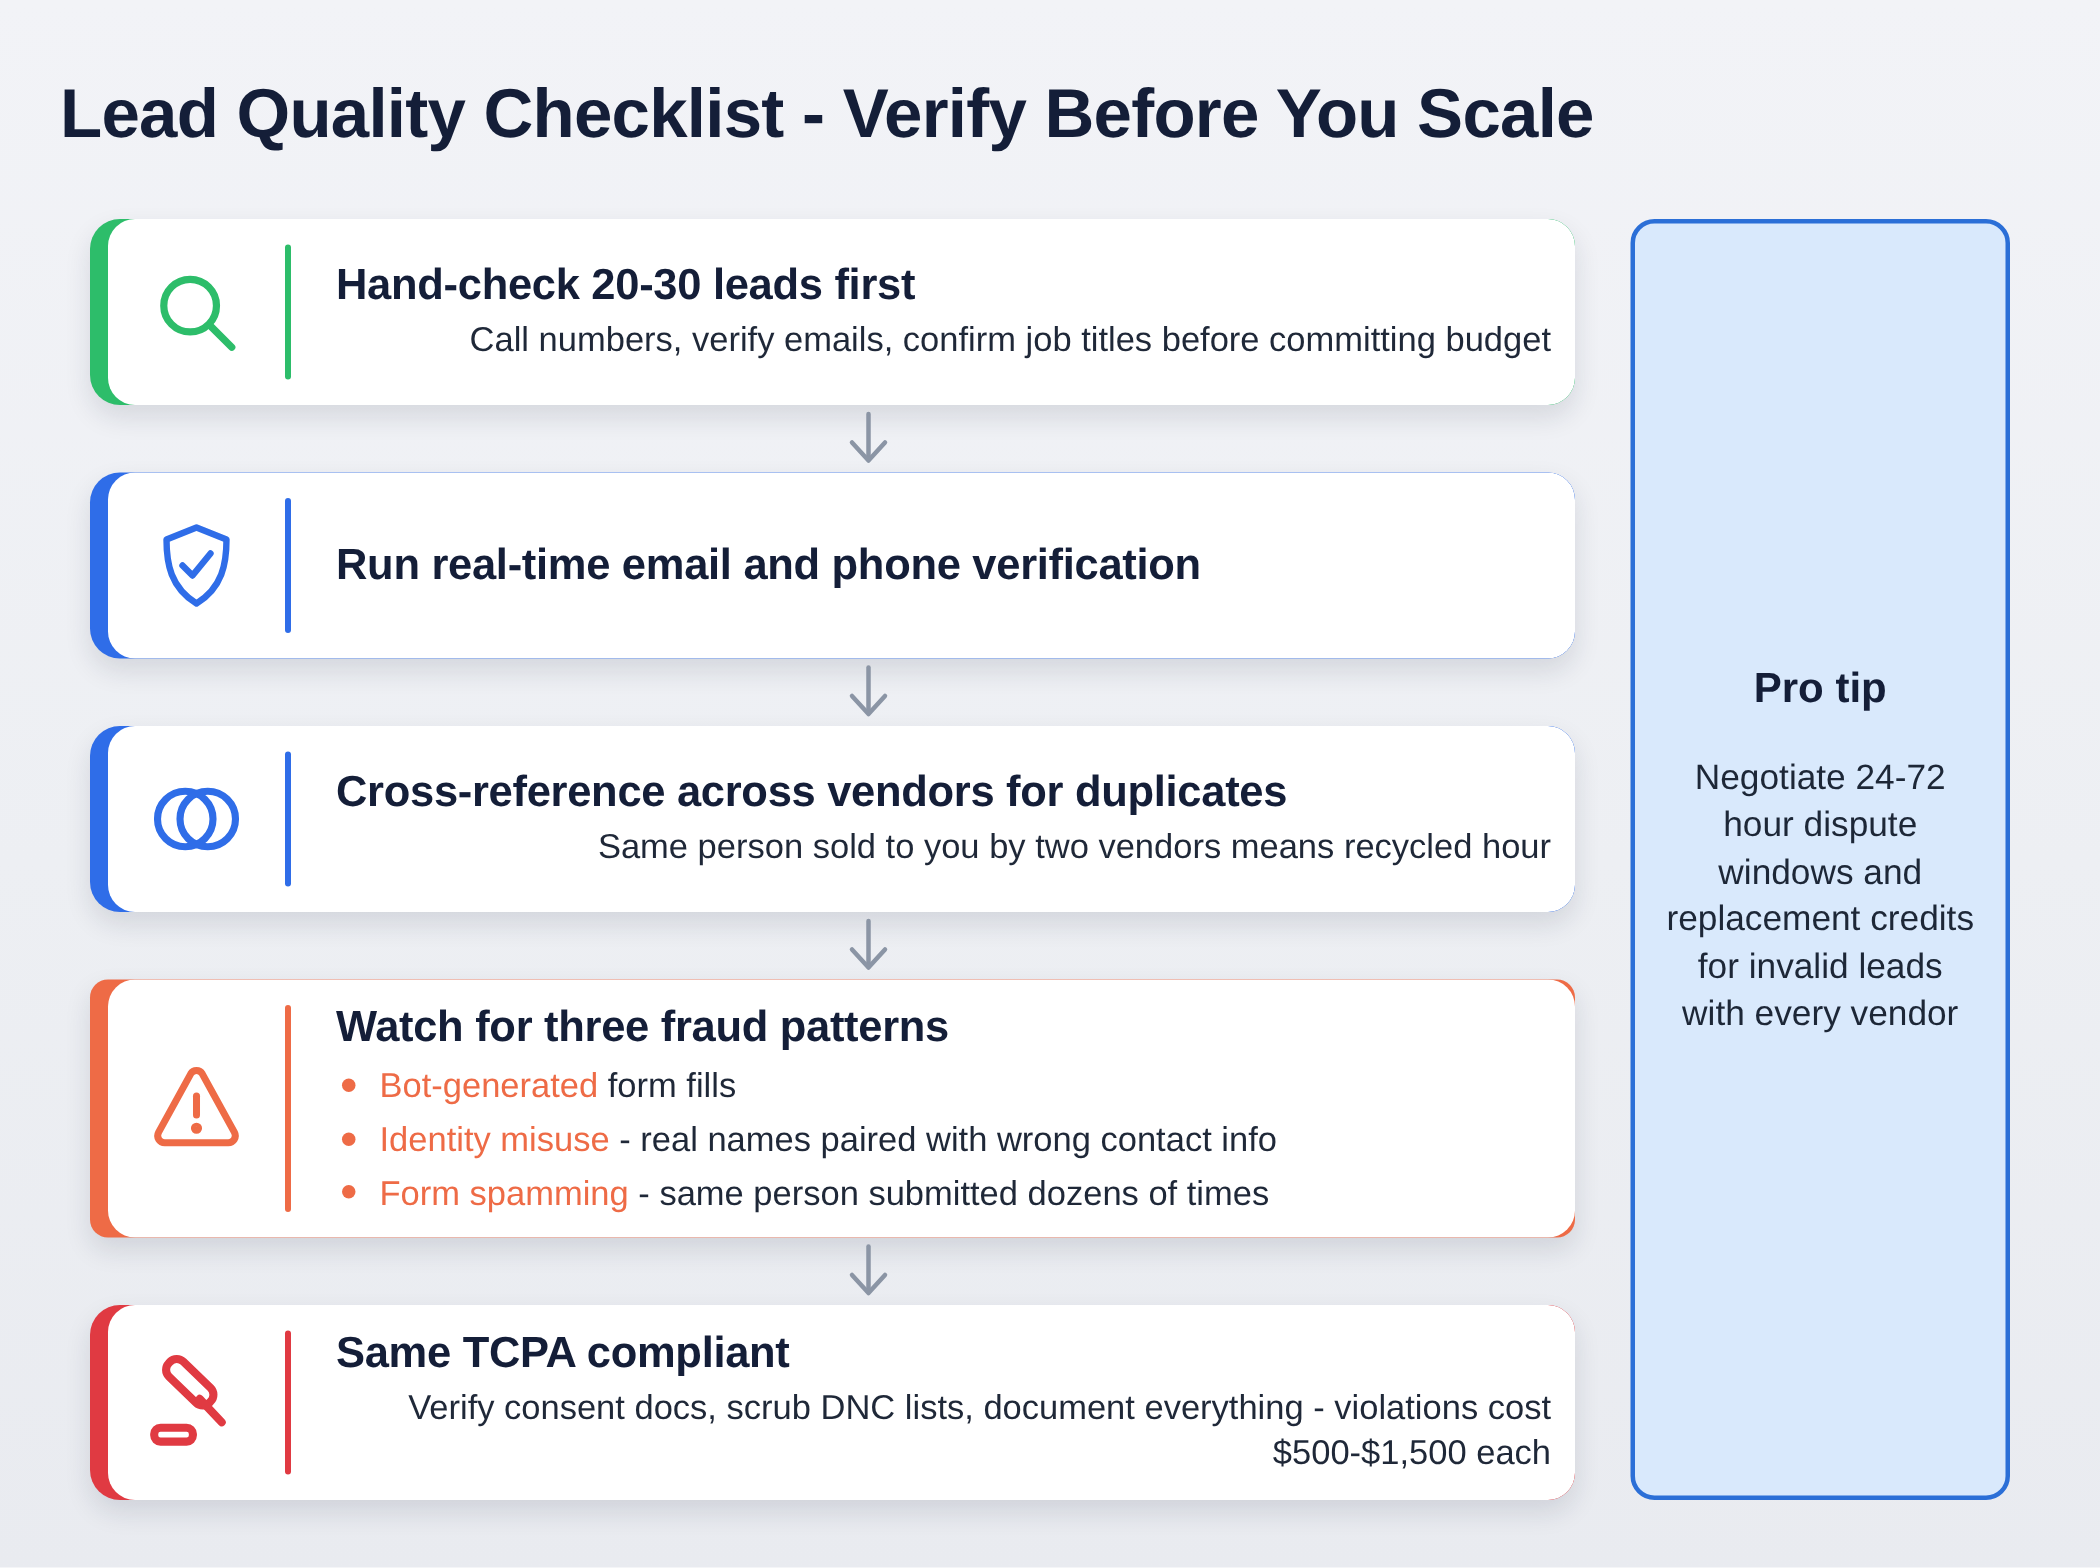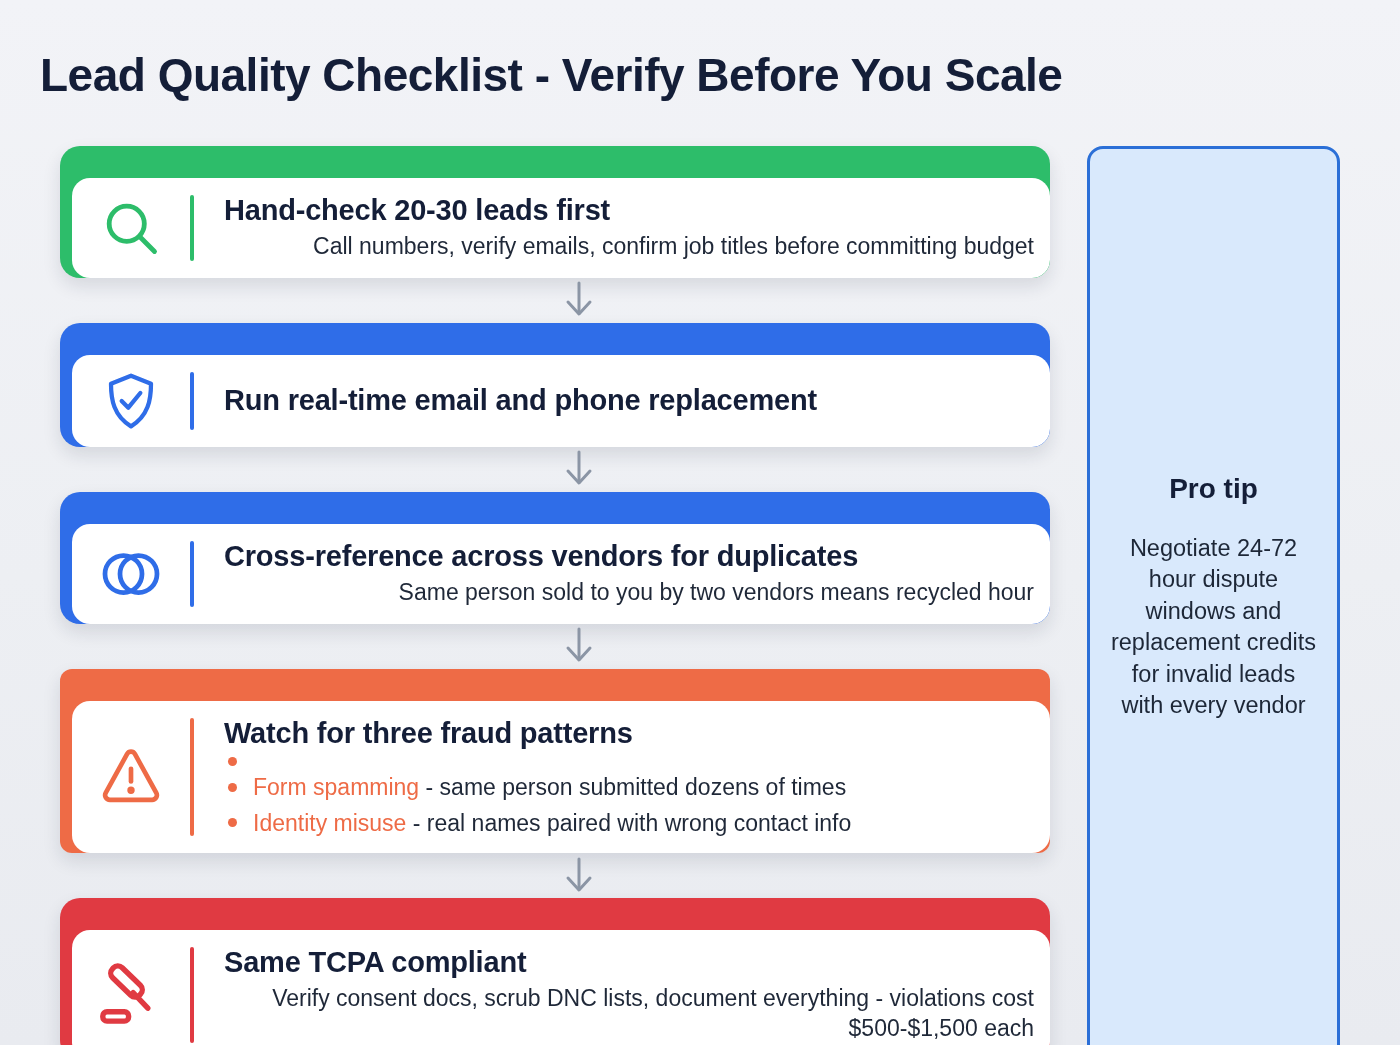--- a/index.html
+++ b/index.html
@@ -25,21 +25,20 @@
     border-radius:20px 18px 18px 20px;
     overflow:hidden;
     box-shadow:0 8px 18px rgba(25,35,60,.12);
     min-height:124px;
   }
   .step.tall{min-height:168px;border-radius:12px;}
   .inner{
     flex:1;display:flex;align-items:stretch;
     background:#ffffff;border-radius:18px;
     margin-left:12px;
-    margin-top:32px;
   }
   .icon-col{
     width:118px;flex:0 0 118px;
     display:flex;align-items:center;justify-content:center;
   }
   .icon{color:var(--accent);display:inline-flex;}
   .divider{
     width:4px;flex:0 0 4px;border-radius:2px;
     background:var(--accent);margin:17px 0;
   }
@@ -118,21 +117,21 @@
           <div class="icon-col">
             <span class="icon">
               <svg width="64" height="64" viewBox="0 0 24 24" fill="none" stroke="currentColor" stroke-width="1.6" stroke-linecap="round" stroke-linejoin="round">
                 <path d="M12 2.5 L19.5 5.5 C19.5 11.5 18.5 17.5 12 21.5 C5.5 17.5 4.5 11.5 4.5 5.5 Z"></path>
                 <polyline points="8.5,12 11,14.5 15.5,9"></polyline>
               </svg>
             </span>
           </div>
           <div class="divider"></div>
           <div class="text">
-            <h2>Run real-time email and phone replacement</h2>
+            <h2>Run real-time email and phone verification</h2>
           </div>
         </div>
       </section>
 
       <div class="arrow-row">
         <svg width="38" height="40" viewBox="0 0 38 40" fill="none" stroke="#8b95a5" stroke-width="3" stroke-linecap="round" stroke-linejoin="round">
           <line x1="19" y1="3" x2="19" y2="31"></line>
           <polyline points="8,22 19,34 30,22"></polyline>
         </svg>
       </div>
@@ -172,28 +171,29 @@
                 <circle cx="12" cy="16.8" r="0.5" fill="currentColor"></circle>
               </svg>
             </span>
           </div>
           <div class="divider"></div>
           <div class="text">
             <h2>Watch for three fraud patterns</h2>
             <ul class="bullets">
               <li>
                 <span class="dot"></span>
+                <span><span class="hl">Bot-generated</span><span> form fills</span></span>
+              </li>
+              <li>
+                <span class="dot"></span>
+                <span><span class="hl">Identity misuse</span><span> - real names paired with wrong contact info</span></span>
               </li>
               <li>
                 <span class="dot"></span>
                 <span><span class="hl">Form spamming</span><span> - same person submitted dozens of times</span></span>
-              </li>
-              <li>
-                <span class="dot"></span>
-                <span><span class="hl">Identity misuse</span><span> - real names paired with wrong contact info</span></span>
               </li>
             </ul>
           </div>
         </div>
       </section>
 
       <div class="arrow-row">
         <svg width="38" height="40" viewBox="0 0 38 40" fill="none" stroke="#8b95a5" stroke-width="3" stroke-linecap="round" stroke-linejoin="round">
           <line x1="19" y1="3" x2="19" y2="31"></line>
           <polyline points="8,22 19,34 30,22"></polyline>

